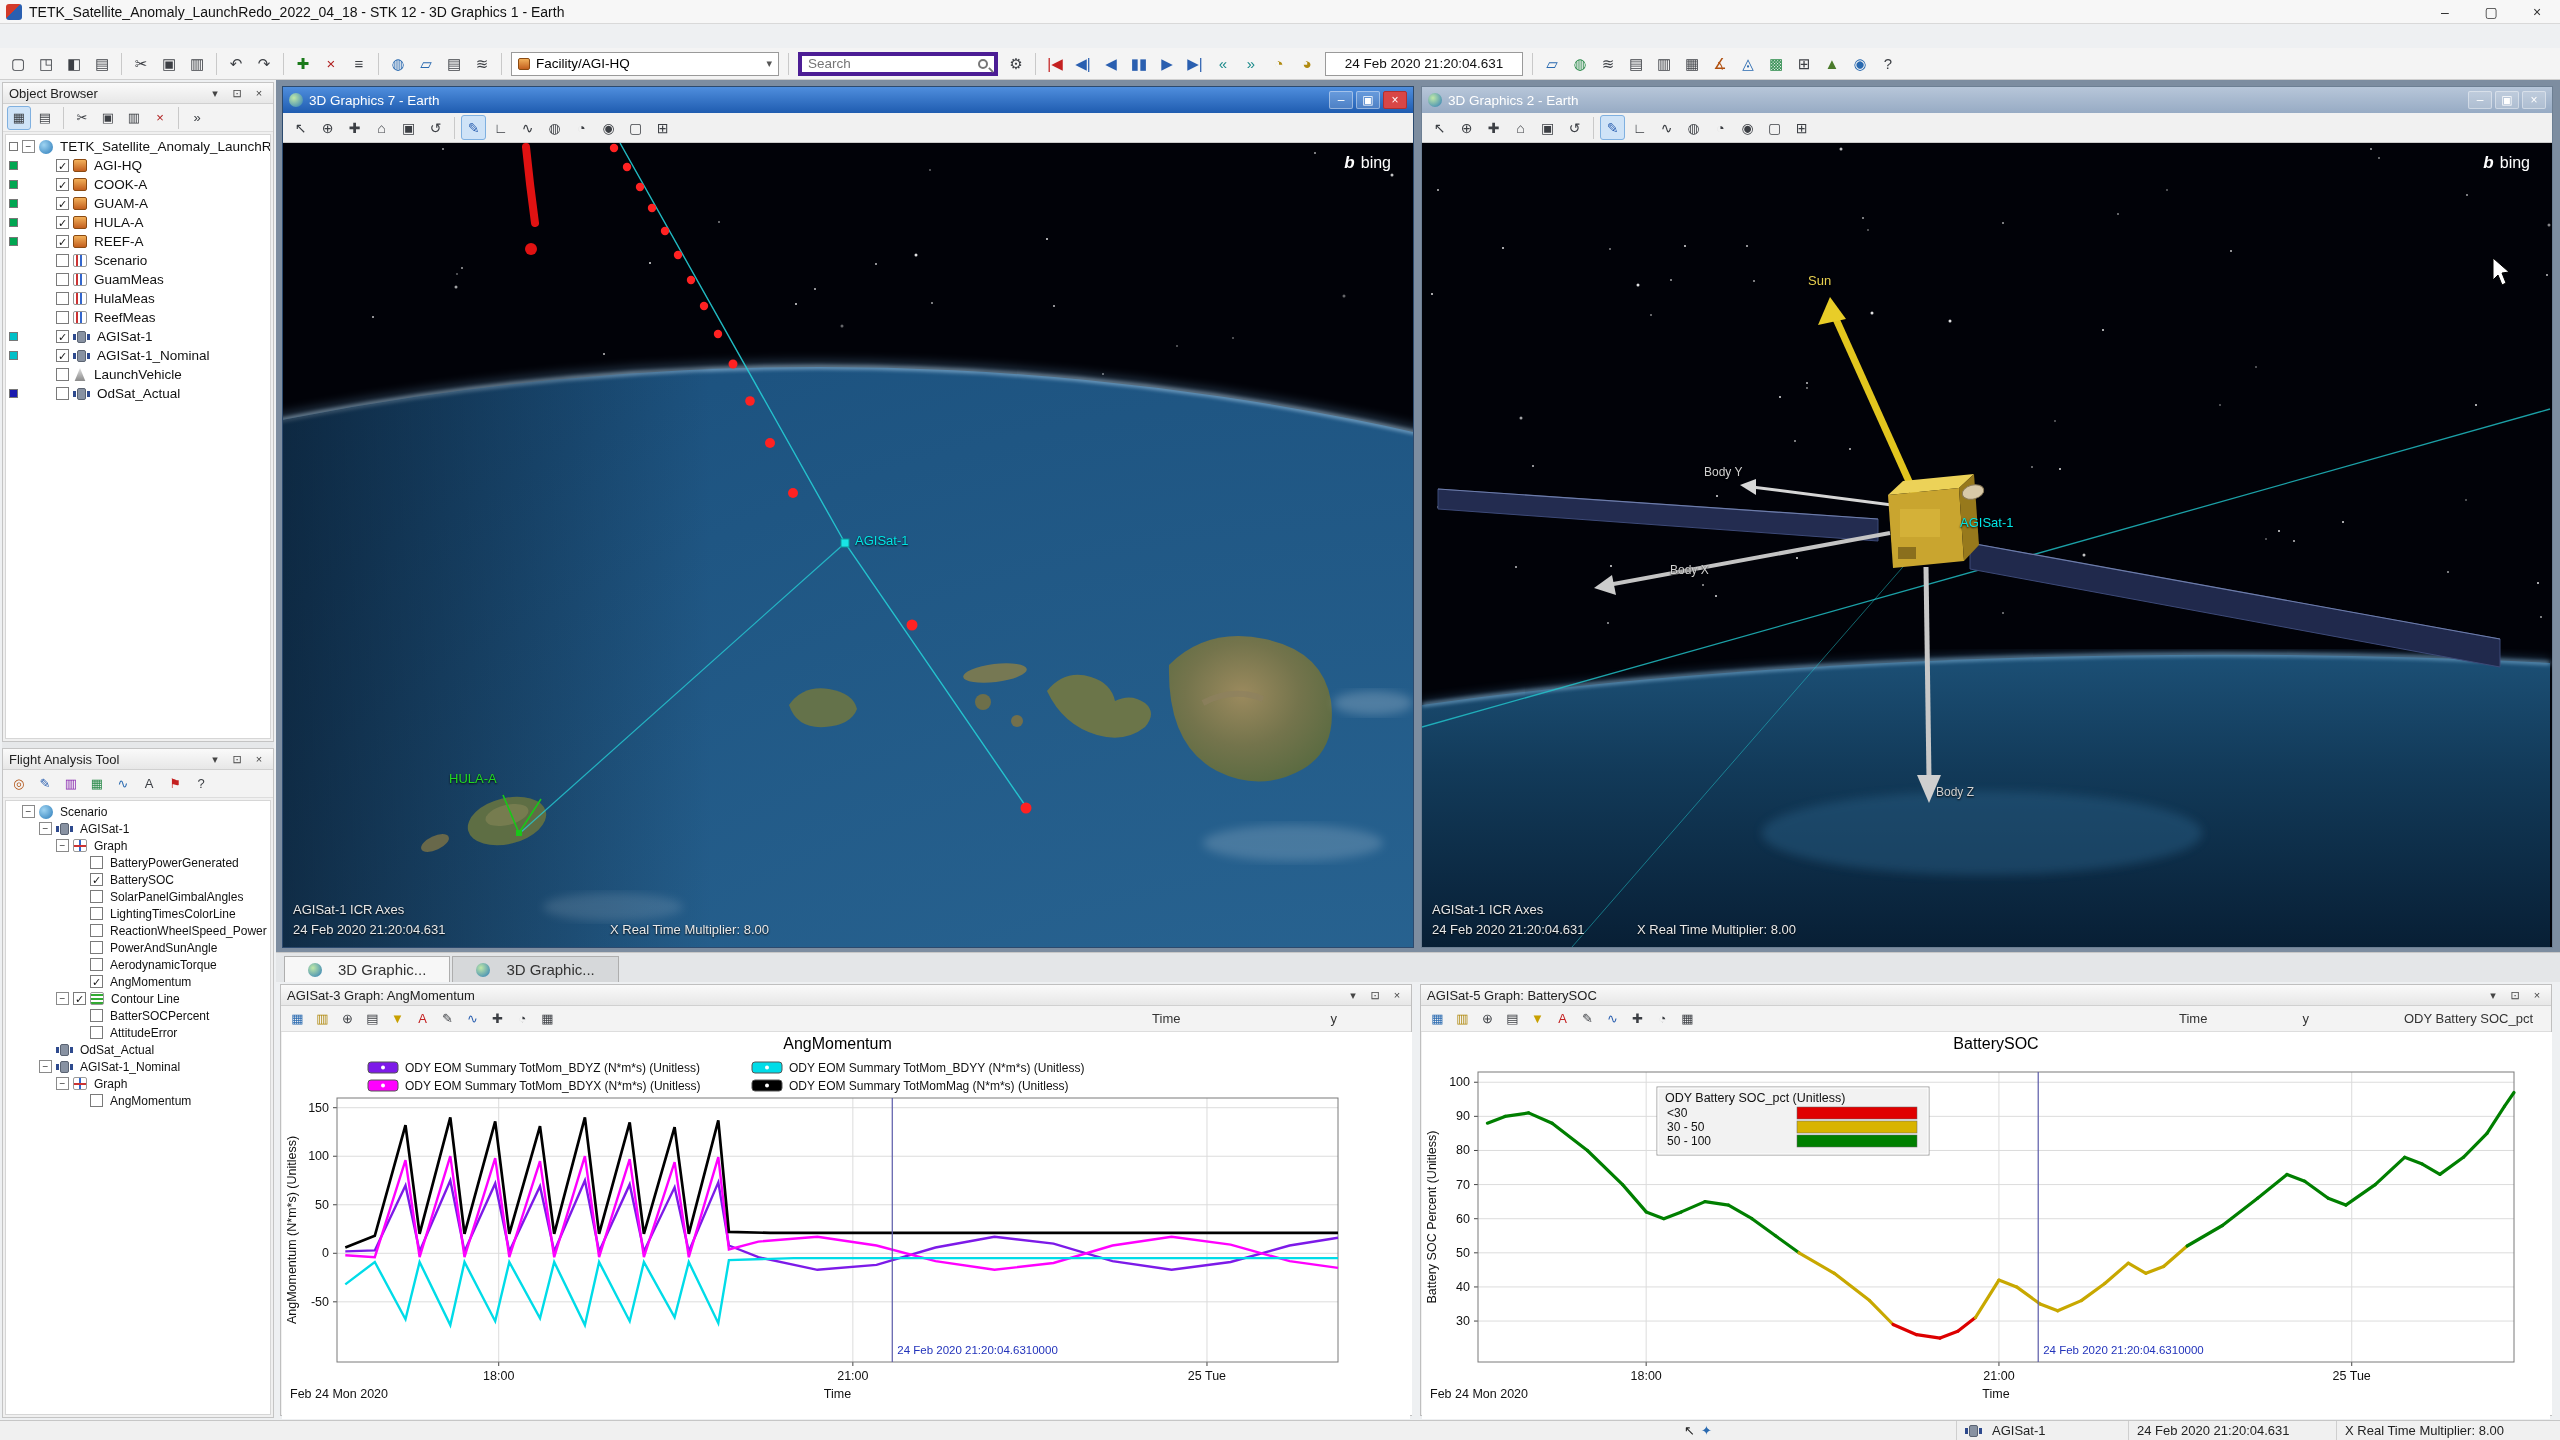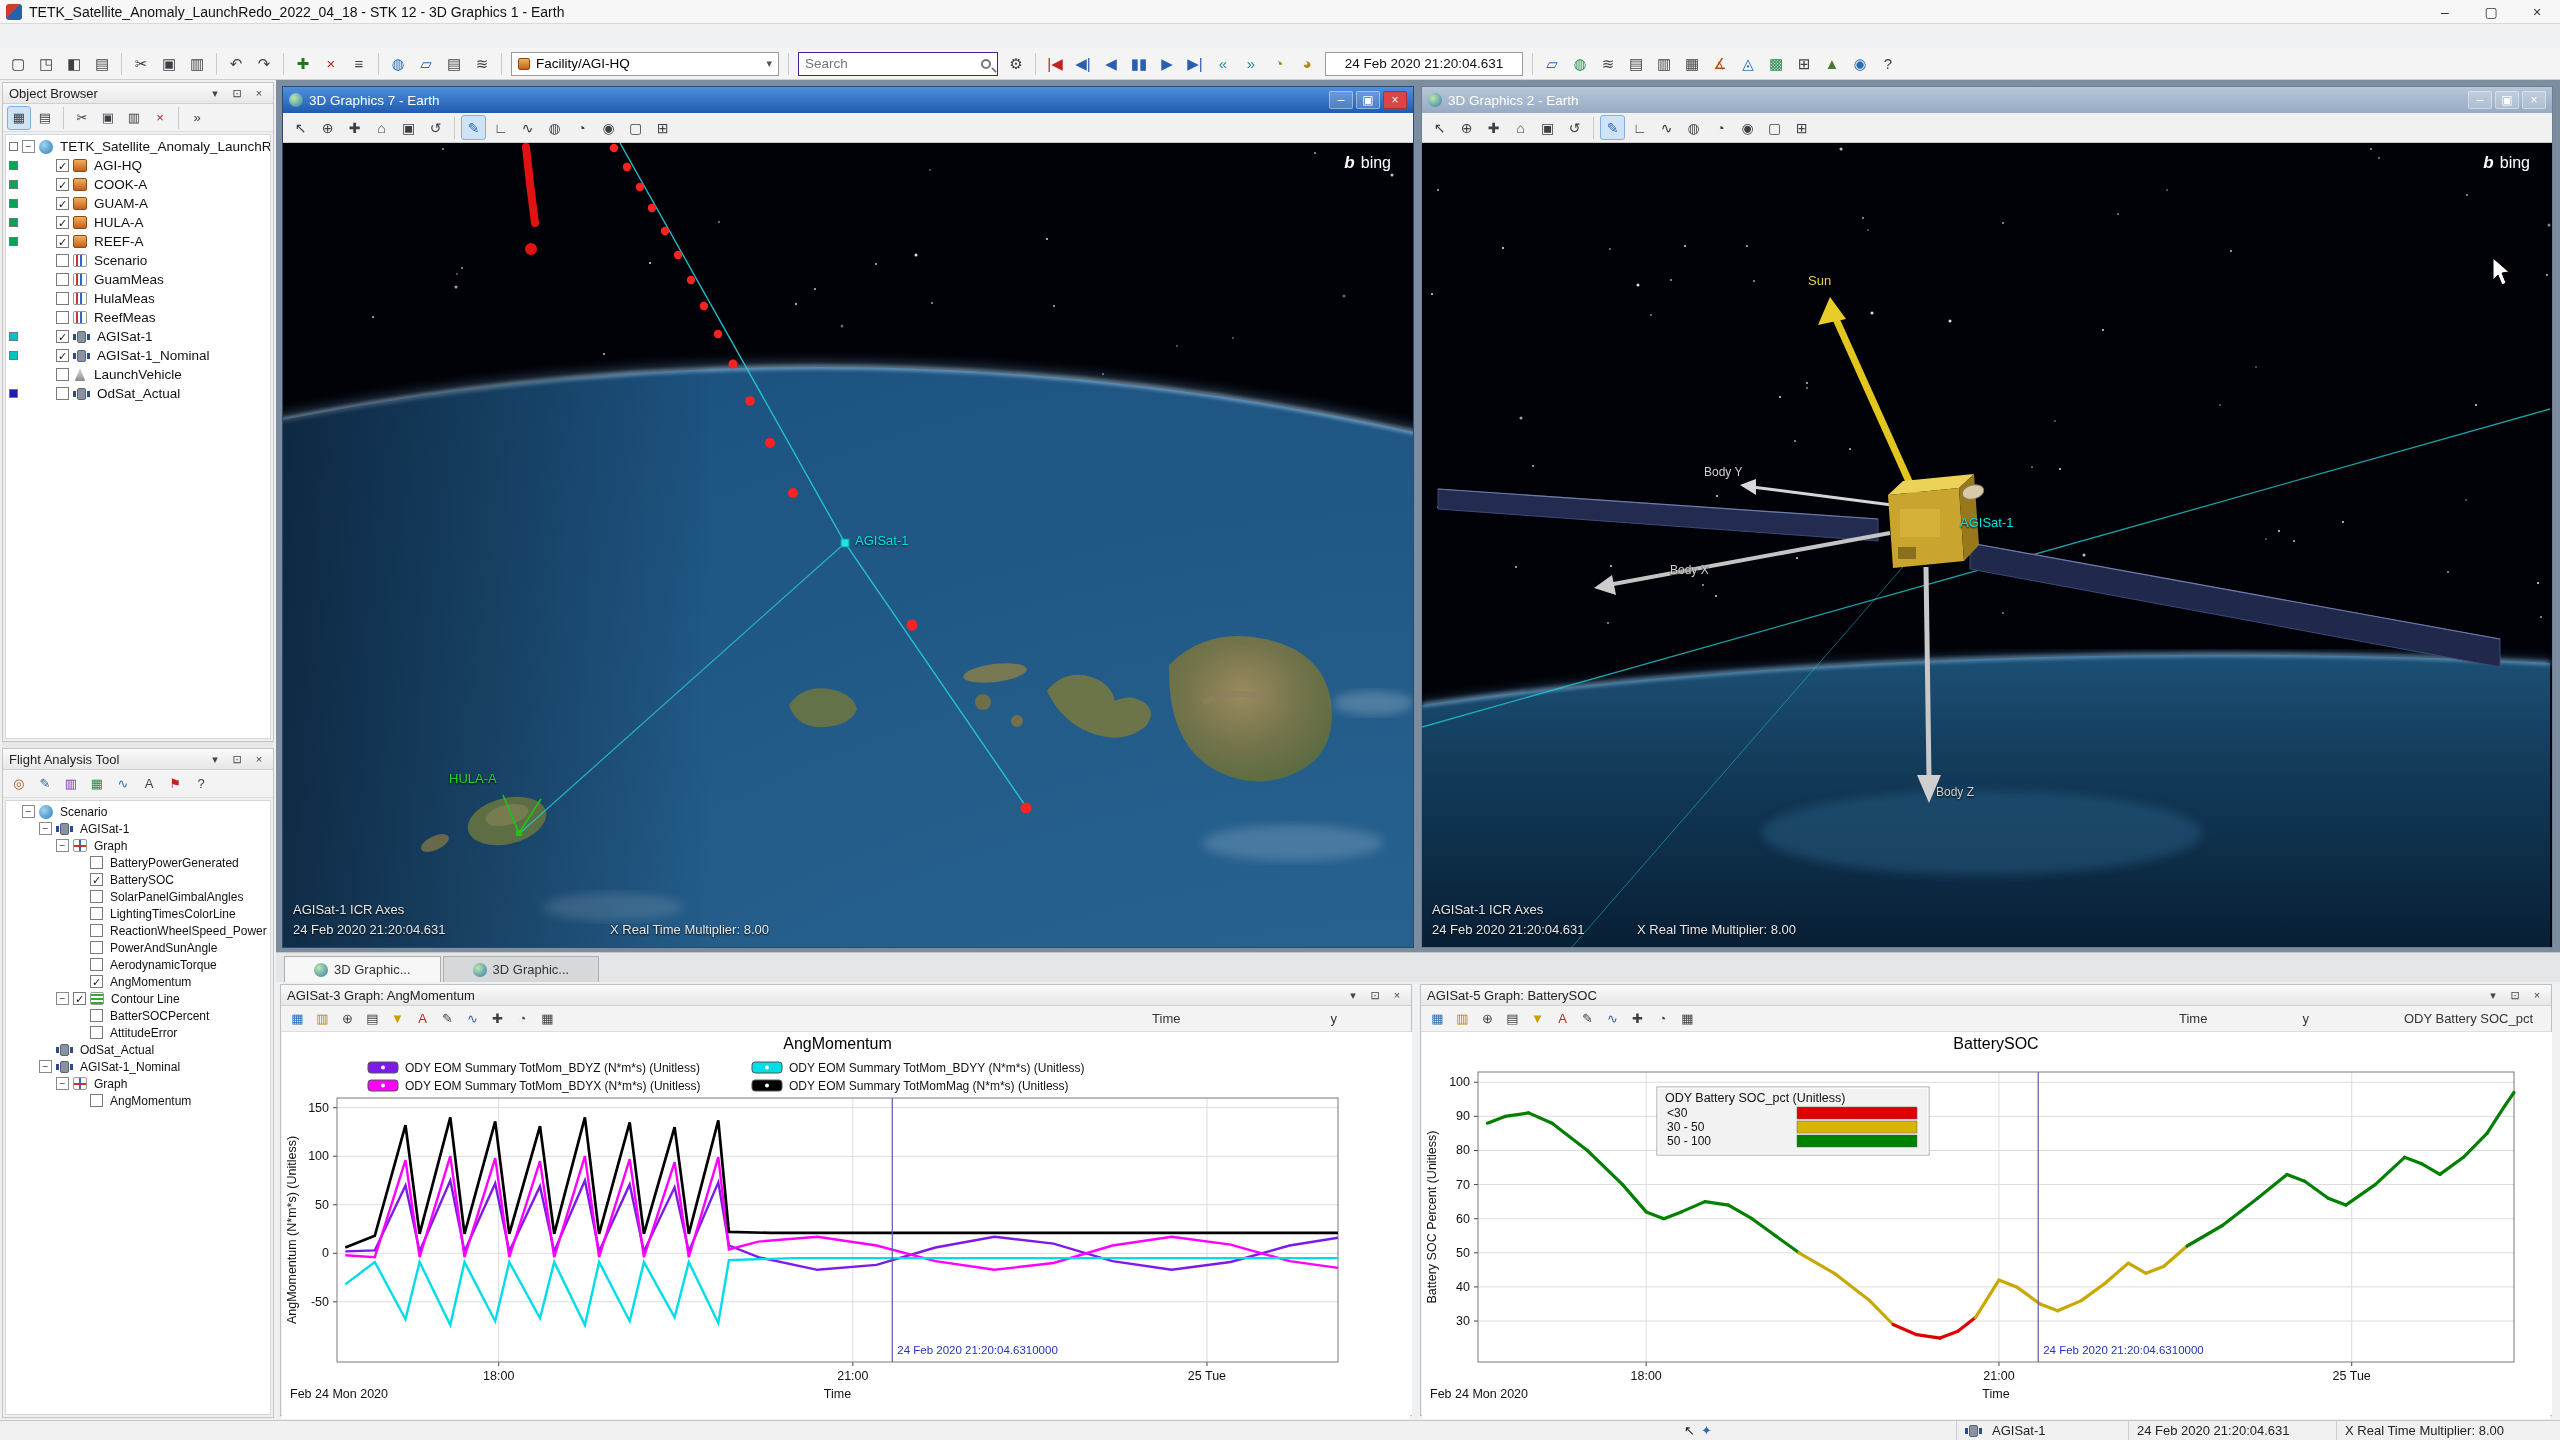--- a/index.html
+++ b/index.html
@@ -13,21 +13,21 @@
   .wbtn{width:46px;height:100%;display:flex;align-items:center;justify-content:center;font-size:14px;color:#333}
   .menubar{position:absolute;left:0;top:24px;width:2560px;height:24px;background:#f2f2f2;border-bottom:1px solid #e2e2e2;display:flex;align-items:center;font-size:15px;color:#111}
   .menu-item{padding:0 13px;height:100%;display:flex;align-items:center}
   .maintoolbar{position:absolute;left:0;top:48px;width:2560px;height:32px;background:#f4f4f4;border-bottom:1px solid #cfcfcf;display:flex;align-items:center;padding:0 4px}
   .tbtn{min-width:26px;height:26px;display:flex;align-items:center;justify-content:center;font-size:15px;color:#3c3f44;border-radius:3px;margin:0 1px;line-height:1}
   .tbtn.active{background:#cfe3f7;border:1px solid #7fb0e0}
   .tsep{width:1px;height:22px;background:#c9c9c9;margin:0 5px}
   .combo{width:268px;height:24px;background:#fff;border:1px solid #9a9a9a;display:flex;align-items:center;font-size:13.5px;padding:0 6px;gap:6px;margin:0 4px}
   .combo .carat{margin-left:auto;color:#555;font-size:11px}
   .fac-ico{width:12px;height:12px;background:linear-gradient(#f2b05a,#c35f1e);border:1px solid #8a4a12;border-radius:2px}
-  .search{width:200px;height:24px;background:#fff;border:1px solid #4c1d95;display:flex;align-items:center;padding:0 6px;margin:0 4px}
+  .search{width:200px;height:24px;background:#fff;border:4px solid #4c1d95;display:flex;align-items:center;padding:0 6px;margin:0 4px}
   .search input{border:none;outline:none;flex:1;font-size:13.5px;font-family:"Liberation Sans",sans-serif;color:#333;min-width:0}
   .mag{width:10px;height:10px;border:2px solid #777;border-radius:50%;position:relative;flex:none}
   .mag::after{content:"";position:absolute;left:8px;top:8px;width:6px;height:2px;background:#777;transform:rotate(45deg)}
   .timebox{width:198px;height:24px;border:1px solid #9a9a9a;background:#fff;font-size:13.5px;display:flex;align-items:center;justify-content:center;margin:0 4px;color:#111}
 
   
   .dockpanel{position:absolute;left:2px;width:272px;background:#f0f0f0;border:1px solid #c4c4c4;display:flex;flex-direction:column}
   #object-browser{top:82px;height:660px}
   #flight-analysis{top:748px;height:670px}
   .splitterh{position:absolute;left:2px;top:742px;width:272px;height:6px;background:#e6e8ea}
@@ -69,21 +69,21 @@
   .wtoolbar{height:30px;background:#f1f1f1;border-bottom:1px solid #cbcbcb;display:flex;align-items:center;padding:0 4px;flex:none}
   .wtoolbar .tbtn{min-width:25px;height:25px;font-size:14px}
   .viewport{position:relative;width:1130px;height:804px;background:#000;overflow:hidden}
   .ovl{position:absolute;color:#e8e8e8;font-size:13px;text-shadow:0 1px 2px #000;white-space:nowrap}
   .lbl-cyan{color:#00e5e5}.lbl-green{color:#22d822}.lbl-sun{color:#e8d050}.lbl-gray{color:#d0d0d0;font-size:12px}
   .bing{position:absolute;right:22px;top:10px;display:flex;align-items:center;gap:6px;color:#fff;font-size:16px}
   .bing-b{color:#fff;font-weight:bold;font-size:17px;font-style:italic}
 
   
   .tabsbar{position:absolute;left:276px;top:952px;width:2284px;height:30px;background:#e4e6e8;border-top:1px solid #c8c8c8;display:flex;align-items:flex-end;padding-left:8px;gap:2px}
-  .tab{height:26px;display:flex;align-items:center;gap:6px;padding:0 29px;font-size:13px;border:1px solid #aeaeae;border-bottom:none;background:#d6d8da;color:#333}
+  .tab{height:26px;display:flex;align-items:center;gap:16px;padding:0 23px;font-size:15px;border:1px solid #aeaeae;border-bottom:none;background:#d6d8da;color:#333}
   .tab.active{background:#f7f7f7}
 
   
   .gpanel{position:absolute;top:984px;width:1132px;height:432px;background:#f0f0f0;border:1px solid #bfbfbf;display:flex;flex-direction:column}
   #gpanel1{left:280px}#gpanel2{left:1420px}
   .gtoolbar{height:26px;background:#f3f3f3;border-bottom:1px solid #ddd;display:flex;align-items:center;padding:0 4px;flex:none}
   .gtoolbar .tbtn{min-width:23px;height:22px;font-size:13px}
   .fields{margin-left:auto;display:flex;align-items:center;font-size:13px;color:#333}
   #g1-fields span{margin-right:150px}
   #g1-fields span:last-child{margin-right:70px}

